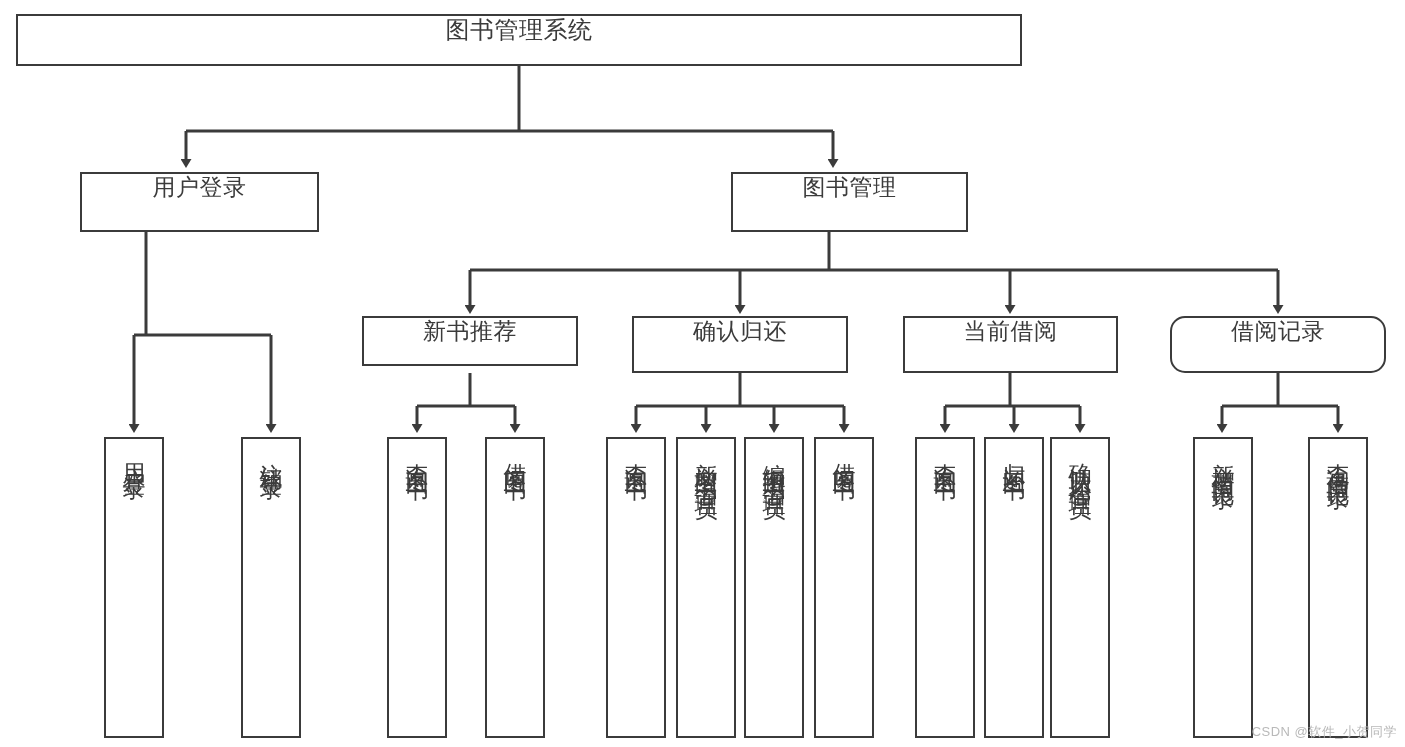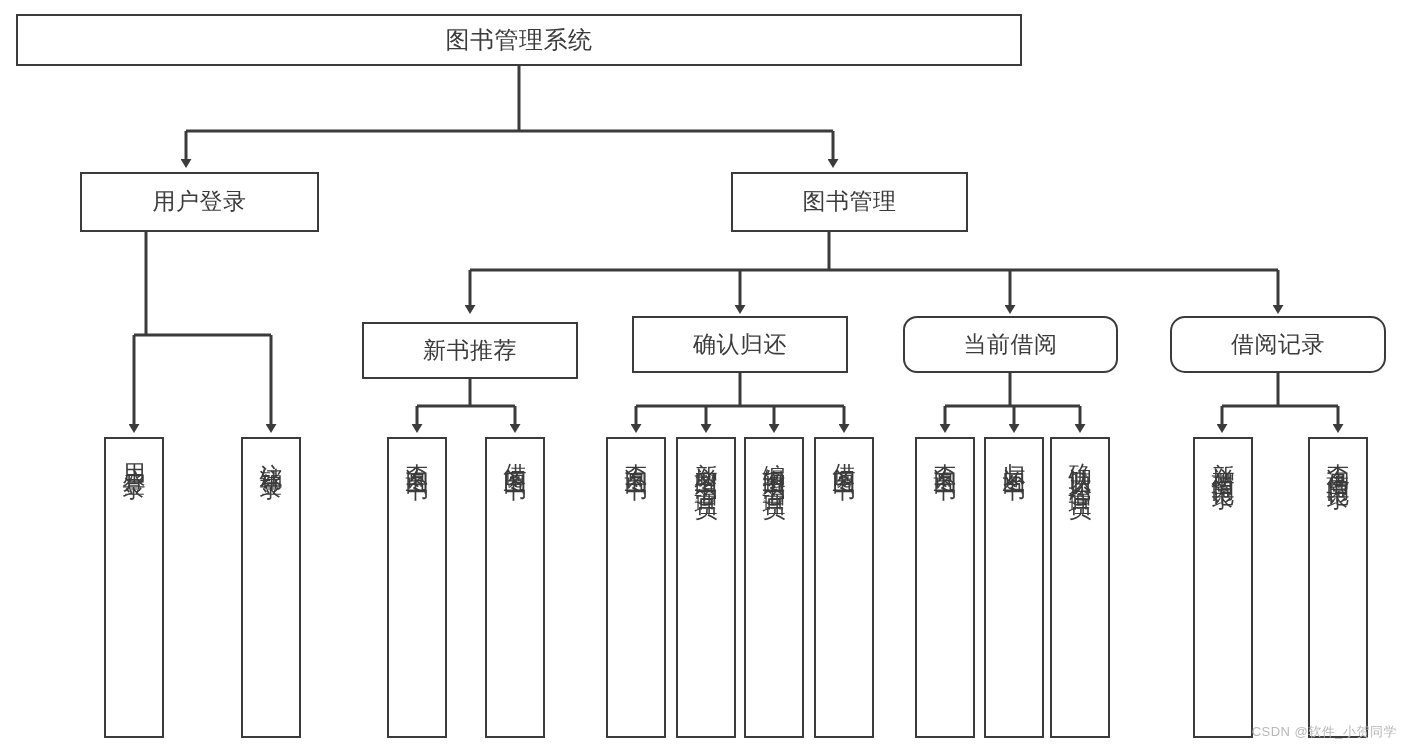--- a/index.html
+++ b/index.html
@@ -25,21 +25,21 @@
     width: 1405px;
     height: 747px;
     pointer-events: none;
   }
   .node {
     position: absolute;
     box-sizing: border-box;
     background: #ffffff;
     border: 2px solid #3b3b3b;
     display: flex;
-    align-items: center;
+    align-items: flex-start;
     justify-content: center;
     text-align: center;
   }
   .node .label {
     display: block;
     line-height: 1.18;
     letter-spacing: 0.5px;
     color: #3b3b3b;
     white-space: pre-line;
   }
@@ -130,27 +130,27 @@
     <span class="label">图书管理系统</span>
   </div>
 
   <div class="node horiz" style="left:80px; top:172px; width:239px; height:60px;">
     <span class="label">用户登录</span>
   </div>
   <div class="node horiz" style="left:711px; top:172px; width:237px; height:60px;margin-left:20px;">
     <span class="label">图书管理</span>
   </div>
 
-  <div class="node horiz" style="left:362px; top:316px; width:216px; height:57px;margin-top:6px;">
+  <div class="node horiz" style="left:362px; top:316px; width:216px; height:50px;">
     <span class="label">新书推荐</span>
   </div>
   <div class="node horiz" style="left:632px; top:316px; width:216px; height:57px;">
     <span class="label">确认归还</span>
   </div>
-  <div class="node horiz" style="left:903px; top:316px; width:215px; height:57px;border-radius:14px;">
+  <div class="node horiz" style="left:903px; top:316px; width:215px; height:57px;">
     <span class="label">当前借阅</span>
   </div>
   <div class="node horiz" style="left:1170px; top:316px; width:216px; height:57px;border-radius:15px;">
     <span class="label">借阅记录</span>
   </div>
 
   <div class="node vert" style="left:104px; top:437px; width:60px; height:301px;">
     <span class="label">用户登录</span>
   </div>
   <div class="node vert" style="left:241px; top:437px; width:60px; height:301px;">

